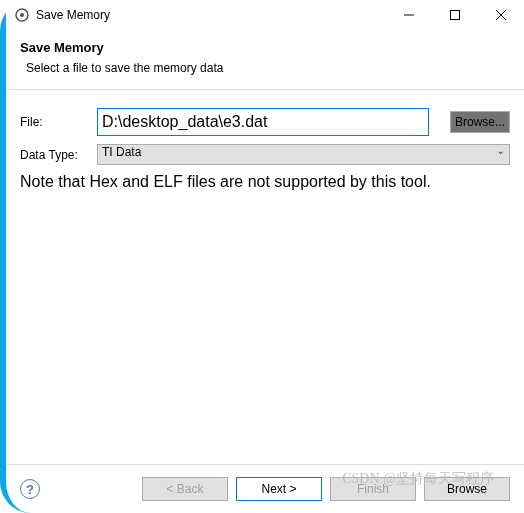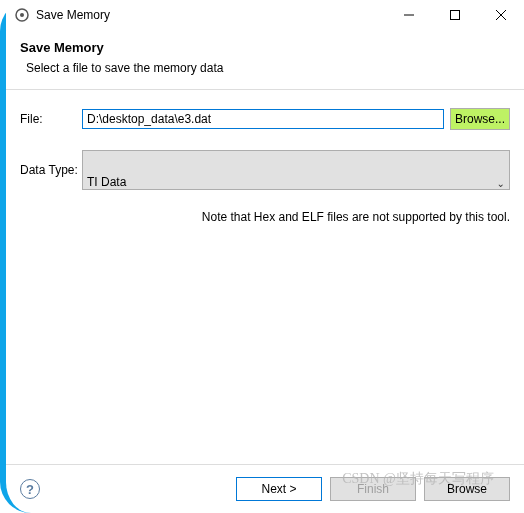--- a/index.html
+++ b/index.html
@@ -8,27 +8,27 @@
   .titlebar { height: 30px; display: flex; align-items: center; padding: 0 0 0 8px; background: #fff; }
   .titlebar .icon { width: 16px; height: 16px; margin-right: 6px; display: flex; align-items: center; justify-content: center; }
   .titlebar .title { font-size: 12px; color: #000; flex: 1; }
   .win-controls { display: flex; height: 100%; }
   .win-btn { width: 46px; height: 100%; display: flex; align-items: center; justify-content: center; font-size: 10px; font-family: "Segoe MDL2 Assets","Segoe UI Symbol",sans-serif; }
   .win-btn svg { width: 10px; height: 10px; }
   .header { padding: 10px 14px 14px 14px; border-bottom: 1px solid #ddd; }
   .header h1 { margin: 0 0 6px 0; font-size: 13px; font-weight: bold; }
   .header .sub { font-size: 12px; color: #000; padding-left: 6px; }
   .content { flex: 1; padding: 18px 14px 14px 14px; border-bottom: 1px solid #ddd; }
-  .row { display: flex; align-items: center; margin-bottom: 20px; }
+  .row { display: flex; align-items: center; margin-bottom: 8px; gap: 15px; }
   .lbl { width: 62px; font-size: 12px; }
-  .inp { flex: 1; height: 20px; border: 1px solid #0078d7; background: #fff; padding: 0 4px; font-size: 12px; outline: none; }
-  .sel { flex: 1; height: 40px; border: 1px solid #adadad; background: #e1e1e1; padding: 0 4px; font-size: 12px; position: relative; display: flex; align-items: flex-end; justify-content: space-between; }
+  .inp { flex: 1; height: 28px; border: 1px solid #0078d7; background: #fff; padding: 0 4px; font-size: 16px; outline: none; }
+  .sel { flex: 1; height: 21px; border: 1px solid #adadad; background: #e1e1e1; padding: 0 4px; font-size: 12px; position: relative; display: flex; align-items: flex-start; justify-content: space-between; }
   .sel .chev { font-size: 10px; color: #333; }
-  .browse { margin-left: 6px; width: 60px; height: 22px; border: 1px solid #adadad; background: #bef264; font-size: 12px; display: flex; align-items: center; justify-content: center; }
-  .note { margin-top: 8px; font-size: 12px; text-align: right; }
+  .browse { margin-left: 6px; width: 60px; height: 22px; border: 1px solid #adadad; background: #737373; font-size: 12px; display: flex; align-items: center; justify-content: center; }
+  .note { margin-top: 8px; font-size: 16px; }
   .footer { height: 48px; display: flex; align-items: center; padding: 0 14px; gap: 8px; }
   .help { width: 20px; height: 20px; border: 1.5px solid #5a7ca0; border-radius: 50%; color: #5a7ca0; display: flex; align-items: center; justify-content: center; font-size: 13px; font-weight: bold; margin-right: auto; }
   .btn { width: 86px; height: 24px; border: 1px solid #adadad; background: #e1e1e1; font-size: 12px; display: flex; align-items: center; justify-content: center; }
   .btn.disabled { color: #a0a0a0; }
   .btn.primary { border: 1px solid #0078d7; background: #fff; text-align: right; }
   .watermark { position: absolute; right: 30px; bottom: 25px; color: rgba(180,180,180,0.8); font-size: 14px; pointer-events: none; font-family: Liberation Serif, serif; }
 </style>
 </head>
 <body>
 
@@ -80,20 +80,21 @@
         <span class="chev">⌄</span>
       </div>
     </div>
     <div class="note">Note that Hex and ELF files are not supported by this tool.</div>
   </div>
 
   <div class="footer">
     <div class="help">
       <span>?</span>
     </div>
+    <div class="btn disabled">&lt; Back</div>
     <div class="btn primary">Next &gt;</div>
     <div class="btn disabled">Finish</div>
     <div class="btn">Browse</div>
   </div>
 
 </div>
 
 <div class="watermark">CSDN @坚持每天写程序</div>
 
 </body></html>

